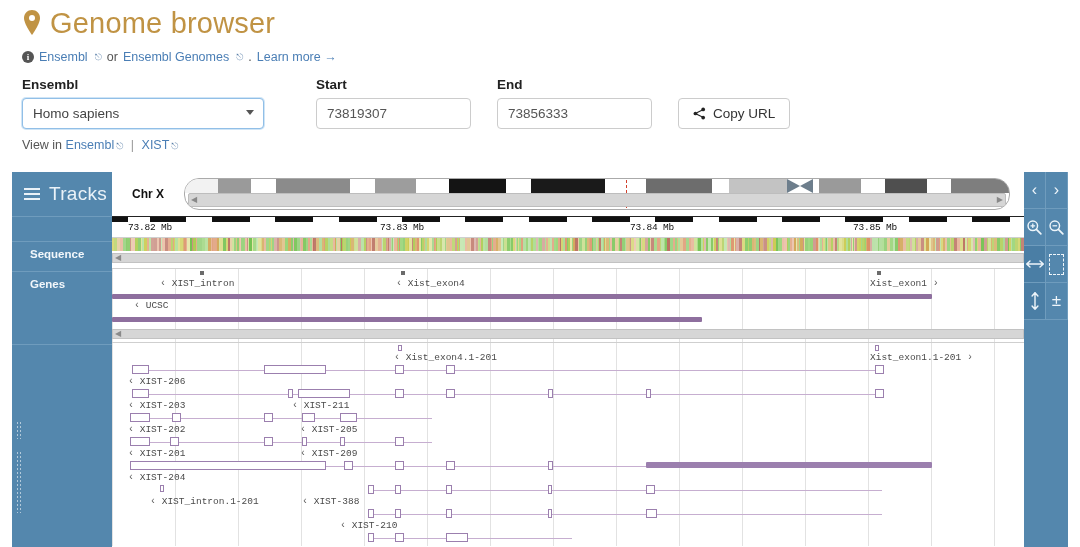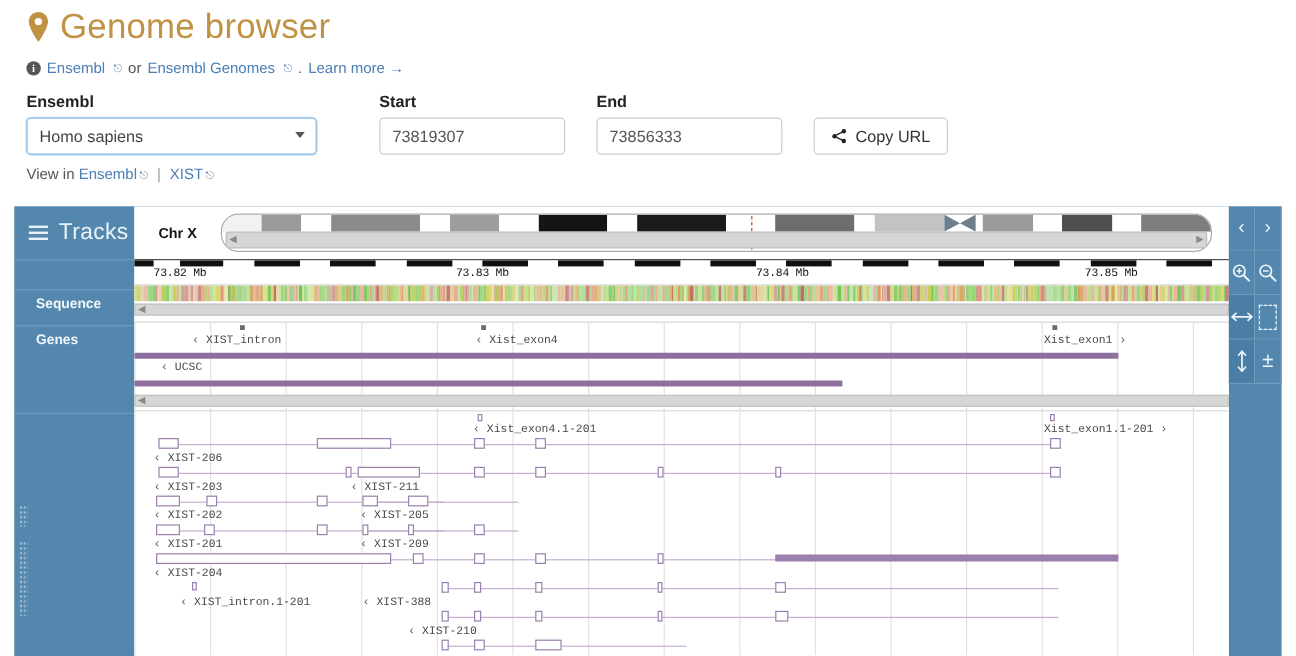--- a/index.html
+++ b/index.html
@@ -299,21 +299,21 @@
         <div class="tk" style="left:543px;width:38px;"></div>
         <div class="tk" style="left:607px;width:38px;"></div>
         <div class="tk" style="left:670px;width:38px;"></div>
         <div class="tk" style="left:733px;width:38px;"></div>
         <div class="tk" style="left:797px;width:38px;"></div>
         <div class="tk" style="left:860px;width:38px;"></div>
       </div>
       <div class="rl-lab" style="left:16px;">73.82 Mb</div>
       <div class="rl-lab" style="left:268px;">73.83 Mb</div>
       <div class="rl-lab" style="left:518px;">73.84 Mb</div>
-      <div class="rl-lab" style="left:792px;">73.85 Mb</div>
+      <div class="rl-lab" style="left:741px;">73.85 Mb</div>
     </div>
 
     <div class="track" style="height:30px;">
       <div class="seqband" id="seqband">
           <i style="position:absolute;left:0px;top:0;width:2px;height:13px;background:#c9c94a;opacity:0.72"></i>
           <i style="position:absolute;left:2px;top:0;width:3px;height:13px;background:#a9c94a;opacity:0.71"></i>
           <i style="position:absolute;left:5px;top:0;width:3px;height:13px;background:#cfa24e;opacity:0.49"></i>
           <i style="position:absolute;left:8px;top:0;width:3px;height:13px;background:#d98b5f;opacity:0.55"></i>
           <i style="position:absolute;left:11px;top:0;width:3px;height:13px;background:#6fbf4a;opacity:0.64"></i>
           <i style="position:absolute;left:14px;top:0;width:1px;height:13px;background:#6fbf4a;opacity:0.79"></i>

